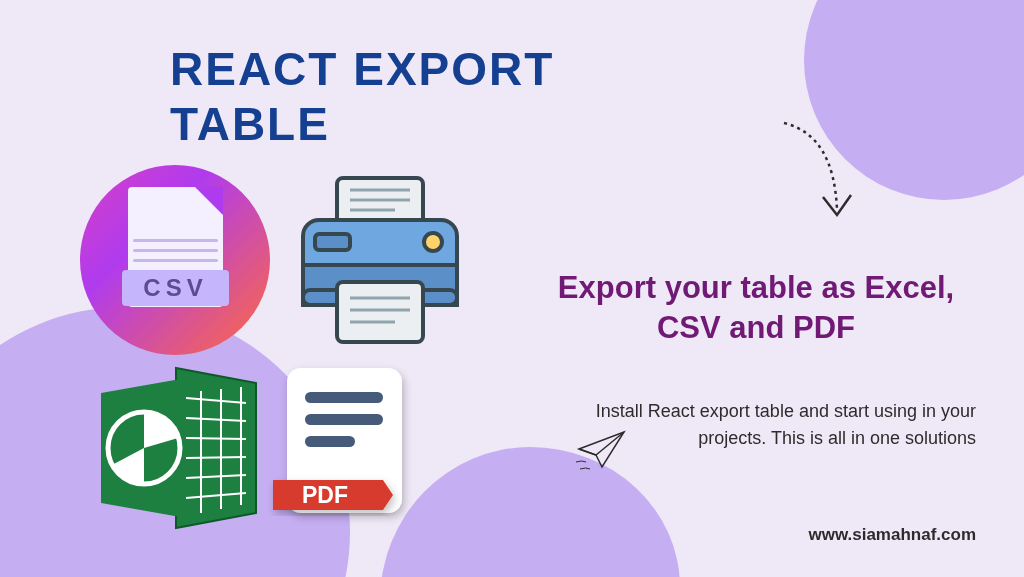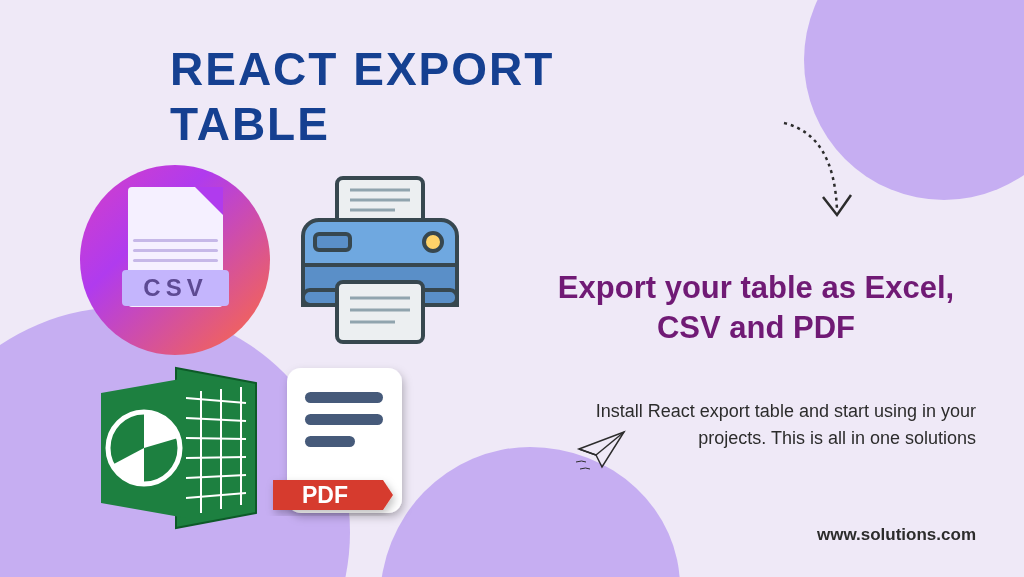--- a/index.html
+++ b/index.html
@@ -205,21 +205,21 @@
 <p class="description">Install React export table and start using in your projects. This is all in one solutions</p>
 
 <svg class="paper-plane" viewBox="0 0 55 45">
   <path d="M 5 22 L 50 5 L 28 40 L 22 28 Z" fill="none" stroke="#2c2c2c" stroke-width="1.5"></path>
   <path d="M 22 28 L 50 5" fill="none" stroke="#2c2c2c" stroke-width="1.5"></path>
   <path d="M 5 22 L 22 28" fill="none" stroke="#2c2c2c" stroke-width="1.5"></path>
   <path d="M 2 35 Q 8 33, 12 35" fill="none" stroke="#2c2c2c" stroke-width="1"></path>
   <path d="M 6 42 Q 12 40, 16 42" fill="none" stroke="#2c2c2c" stroke-width="1"></path>
 </svg>
 
-<div class="website">www.solutions.com</div>
+<div class="website">www.siamahnaf.com</div>
 
 <div class="icon-group">
 
   <div class="csv-icon">
     <div class="csv-circle"></div>
     <div class="csv-file">
       <div class="csv-fold"></div>
     </div>
     <div class="csv-lines">
       <div class="csv-line"></div>

